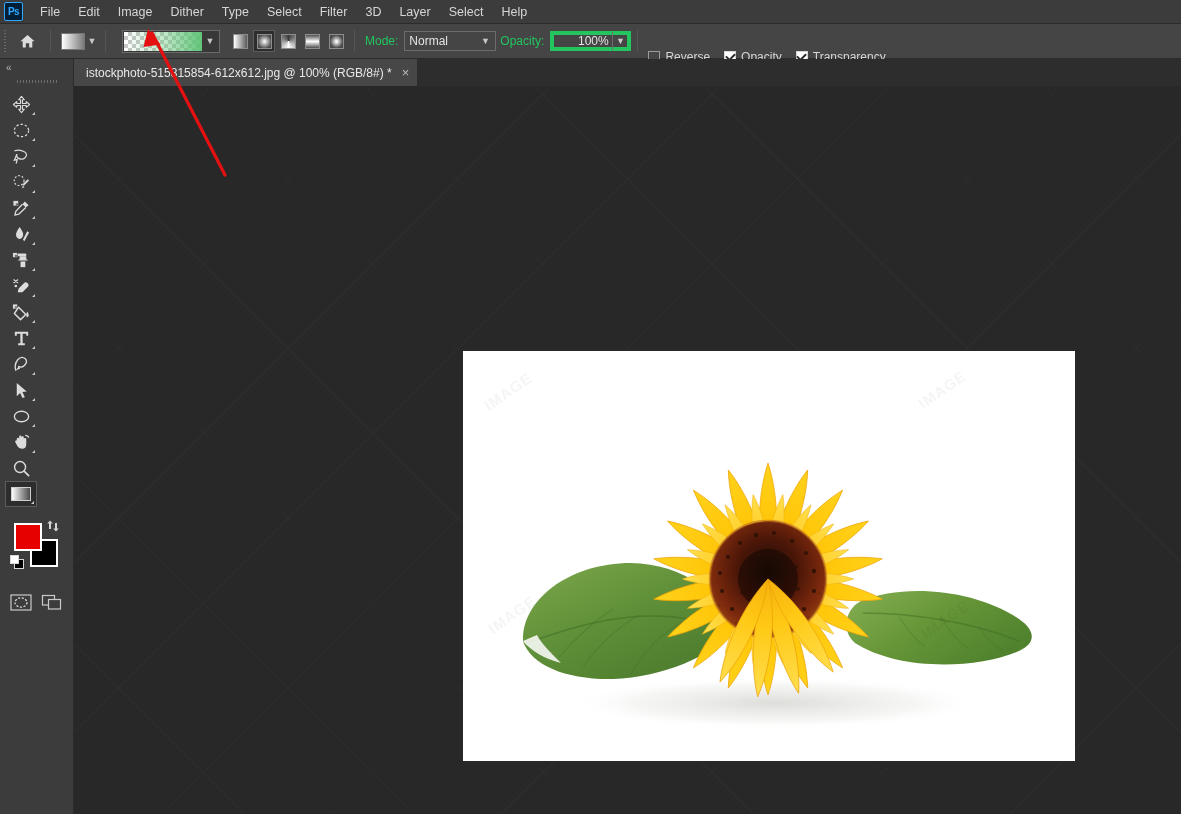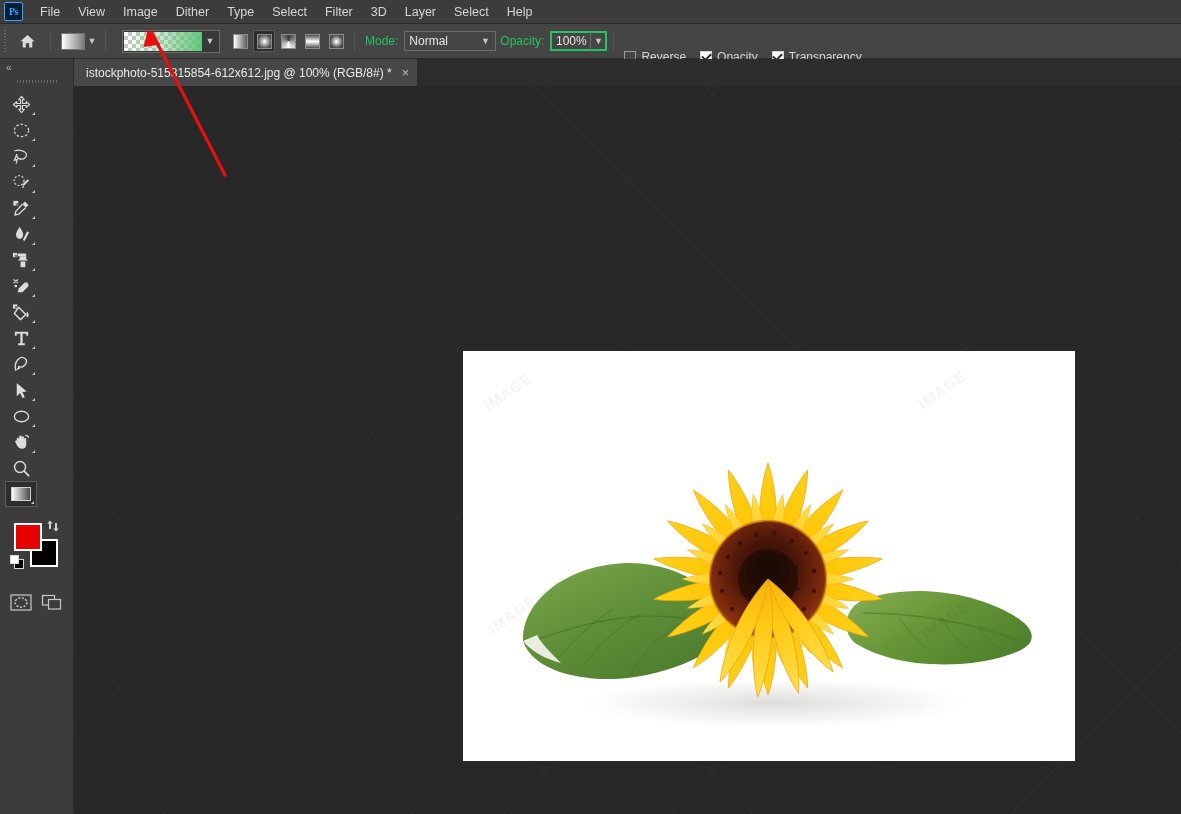--- a/index.html
+++ b/index.html
@@ -16,21 +16,20 @@
     position: absolute; left: 0; top: 0; width: 1181px; height: 24px;
     background: #3c3c3c; display: flex; align-items: center;
     border-bottom: 1px solid #2b2b2b;
   }
   .ps-logo {
     width: 19px; height: 19px; margin-left: 4px; margin-right: 8px;
     border: 1px solid #31a8ff; border-radius: 2px; background: #001e36;
     color: #31a8ff; font-size: 10px; font-weight: bold;
     display: flex; align-items: center; justify-content: center;
     letter-spacing: -0.5px;
-    font-family: Liberation Serif, serif;
   }
   .menu-item {
     color: #d6d6d6; font-size: 12.5px; padding: 4px 9px; cursor: default;
     white-space: nowrap;
   }
 
   
   .optionsbar {
     position: absolute; left: 0; top: 24px; width: 1181px; height: 35px;
     background: #454545; display: flex; align-items: center;
@@ -101,21 +100,21 @@
   .opt-label { color: #22c55e; font-size: 12px; margin: 0 6px 0 4px; white-space: nowrap; }
   .opt-select {
     display: flex; align-items: center; justify-content: space-between;
     background: #454545; border: 1px solid #6d6d6d; height: 20px;
     width: 92px; padding: 5px 4px; color: #e3e3e3; font-size: 12px;
     cursor: pointer;
   }
   .opt-select .caret { width: 12px; height: 18px; }
   .opt-number {
     display: flex; align-items: center; background: #454545;
-    border: 2px solid #22c55e; height: 20px; cursor: text;
+    border: 4px solid #22c55e; height: 20px; cursor: text; padding-left: 20px;
   }
   .opt-number .val {
     width: 38px; text-align: center; color: #e3e3e3; font-size: 12px;
   }
   .opt-number .divider { width: 1px; height: 18px; background: #6d6d6d; }
 
   .chk-group { display: flex; align-items: center; margin-left: 4px; }
   .chk { display: flex; align-items: center; margin-right: 14px; cursor: pointer; margin-top: 32px; }
   .chk .box {
     width: 12px; height: 12px; border: 1px solid #9a9a9a; background: #454545;
@@ -247,21 +246,21 @@
   }
 </style>
 </head>
 <body>
 
 <div id="app">
 
   <div class="menubar">
     <div class="ps-logo">Ps</div>
     <div class="menu-item">File</div>
-    <div class="menu-item">View</div>
+    <div class="menu-item">Edit</div>
     <div class="menu-item">Image</div>
     <div class="menu-item">Dither</div>
     <div class="menu-item">Type</div>
     <div class="menu-item">Select</div>
     <div class="menu-item">Filter</div>
     <div class="menu-item">3D</div>
     <div class="menu-item">Layer</div>
     <div class="menu-item">Select</div>
     <div class="menu-item">Help</div>
   </div>

